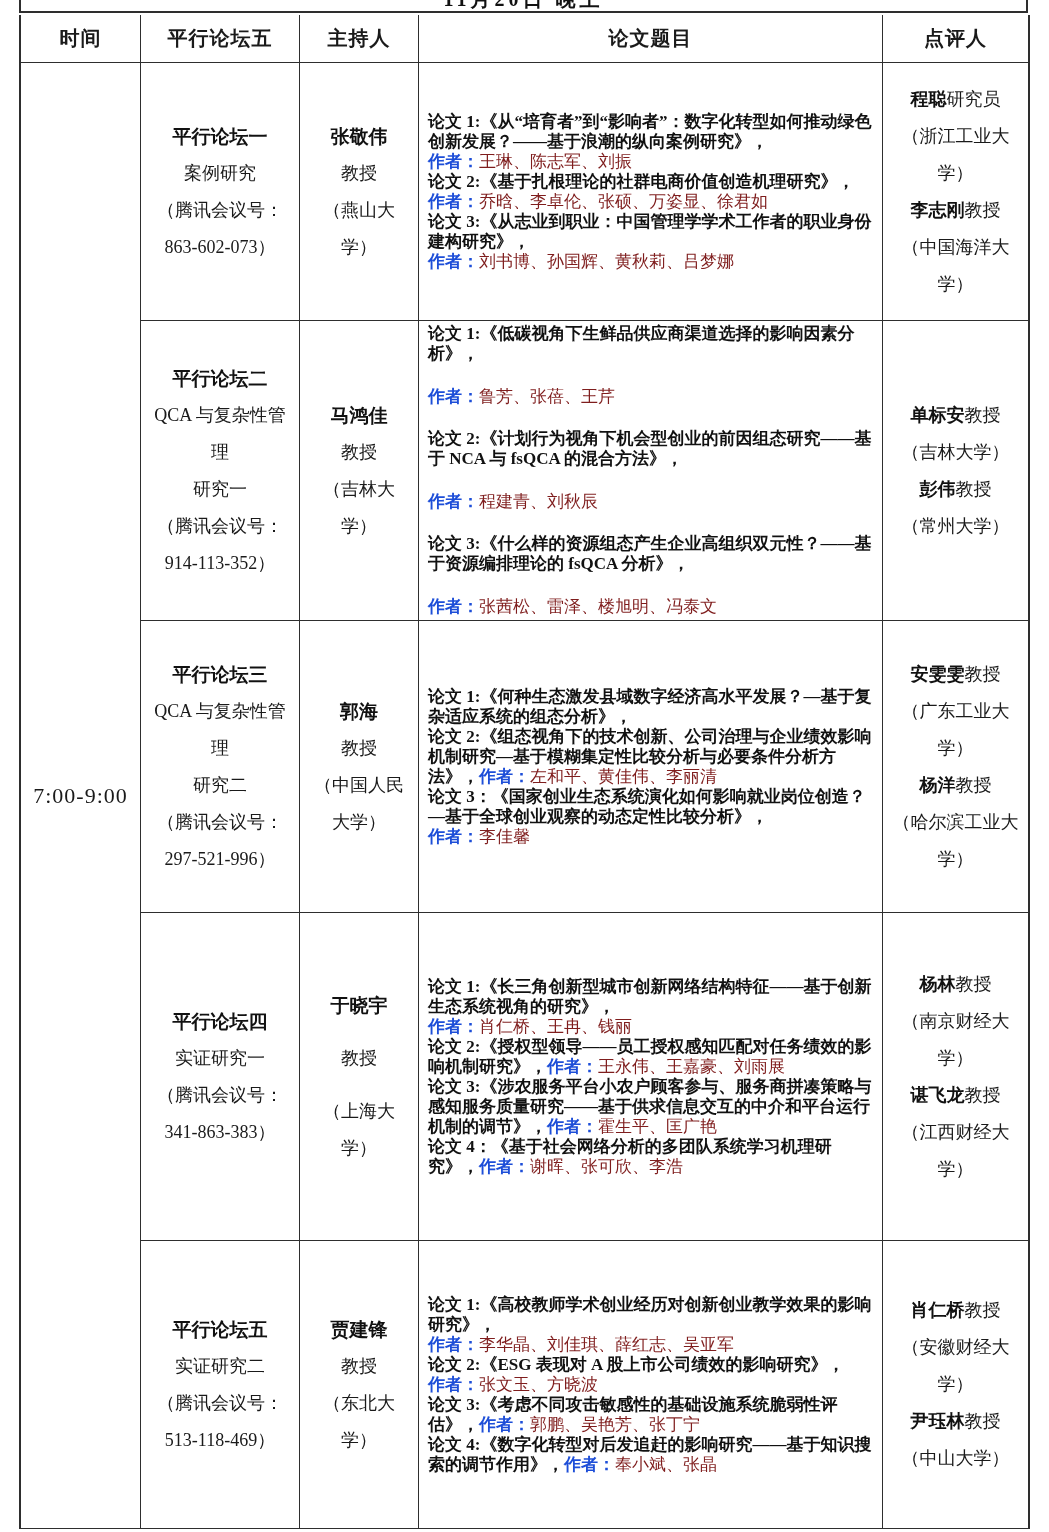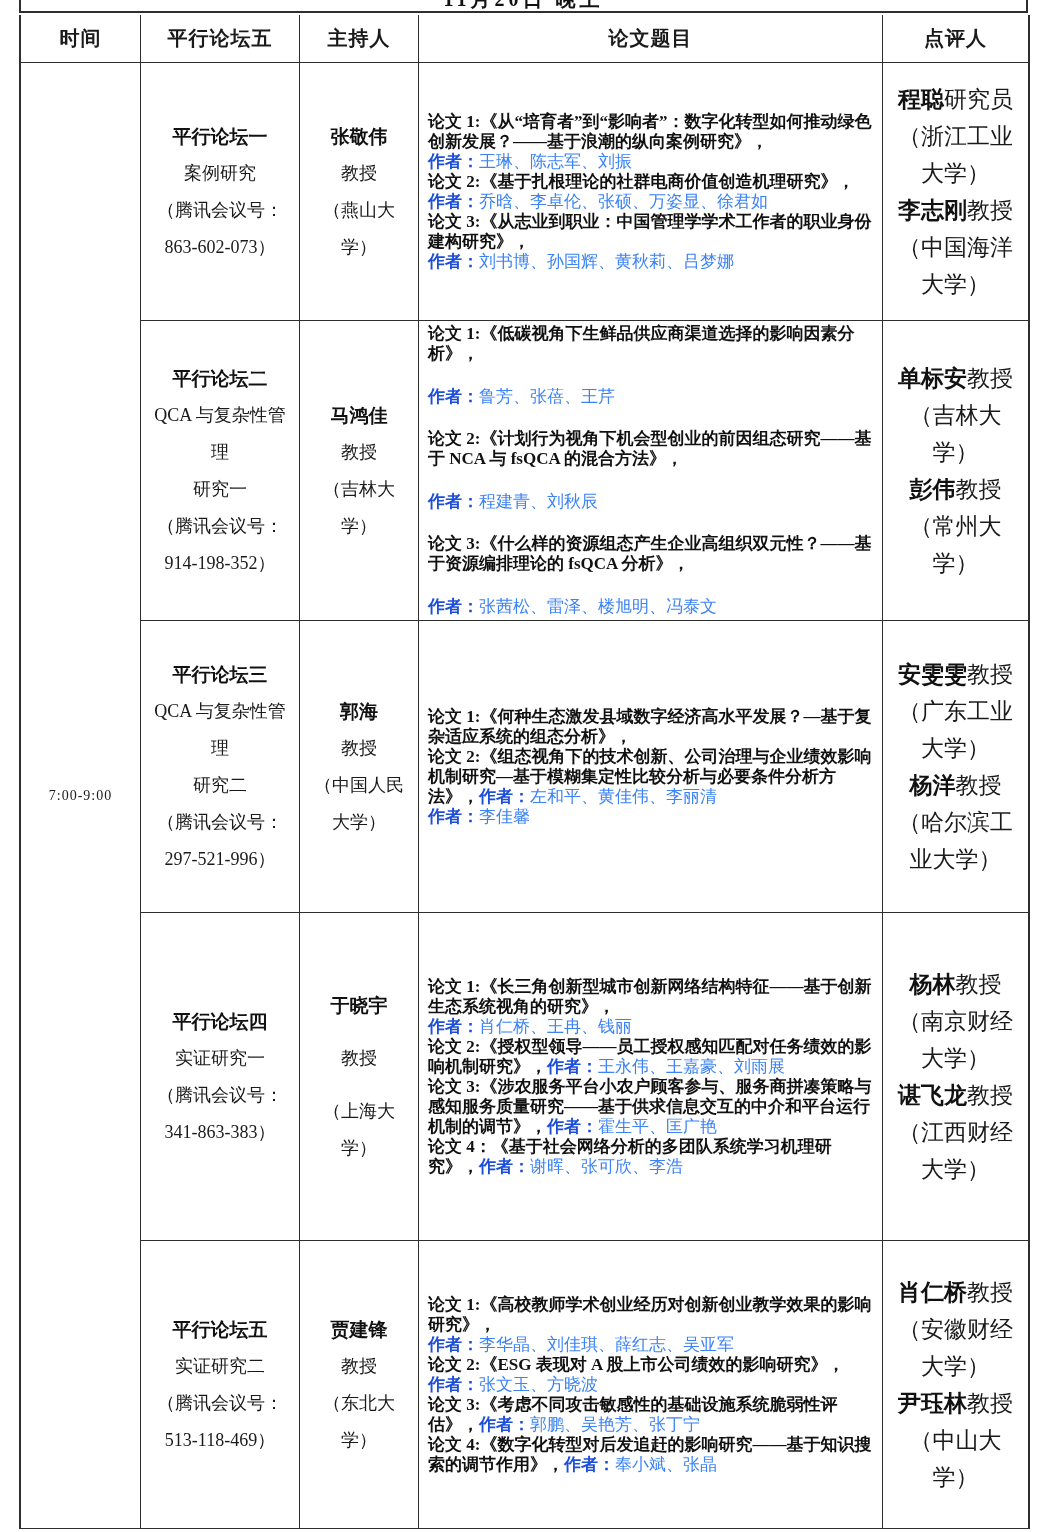--- a/index.html
+++ b/index.html
@@ -30,31 +30,31 @@
     border-right:1px solid #2e2e2e;border-bottom:1px solid #2e2e2e;
     box-sizing:border-box;overflow:hidden;
     display:flex;flex-direction:column;justify-content:center;align-items:center;
     text-align:center;padding:2px 8px;
   }
   .cell.last{border-right:2px solid #2e2e2e;}
   .hdr{font-weight:bold;font-size:20px;letter-spacing:1px;}
   .line{font-size:18px;line-height:37px;white-space:normal;}
   .line.name{font-size:19px;}
   .b{font-weight:bold;color:#111;}
-  .rev-line{font-size:23px;line-height:37px;}
-  .time-text{font-size:14px;letter-spacing:1px;}
+  .rev-line{font-size:18px;line-height:37px;}
+  .time-text{font-size:22px;letter-spacing:1px;}
   
   .papers{
     align-items:stretch;text-align:left;justify-content:center;
     padding:3px 6px 3px 9px;
   }
   .para{margin:0;font-size:17px;line-height:20px;}
   .para .t{font-weight:bold;color:#111;}
   .para .al{font-weight:bold;color:#1d4ed8;}
-  .para .names{color:#3b82f6;}
+  .para .names{color:#7f1d1d;}
 </style>
 </head>
 <body>
 
 <div class="page">
 
   <div class="banner">
     <div class="banner-text">11月20日 晚上</div>
   </div>
 
@@ -95,21 +95,21 @@
       <div class="rev-line">（浙江工业大学）</div>
       <div class="rev-line"><span class="b">李志刚</span><span>教授</span></div>
       <div class="rev-line">（中国海洋大学）</div>
     </div>
 
     <div class="cell" style="grid-column:2;grid-row:3;">
       <div class="line name b">平行论坛二</div>
       <div class="line">QCA 与复杂性管理</div>
       <div class="line optional">研究一</div>
       <div class="line">（腾讯会议号：</div>
-      <div class="line">914-198-352）</div>
+      <div class="line">914-113-352）</div>
     </div>
     <div class="cell" style="grid-column:3;grid-row:3;">
       <div class="line name b">马鸿佳</div>
       <div class="line">教授</div>
       <div class="line">（吉林大学）</div>
     </div>
     <div class="cell papers" style="grid-column:4;grid-row:3;justify-content:space-between;">
       <p class="para"><span class="t">论文 1:《低碳视角下生鲜品供应商渠道选择的影响因素分析》，</span></p>
       <p class="para"><span class="al">作者：</span><span class="names">鲁芳、张蓓、王芹</span></p>
       <p class="para"><span class="t">论文 2:《计划行为视角下机会型创业的前因组态研究——基于 NCA 与 fsQCA 的混合方法》，</span></p>
@@ -132,20 +132,21 @@
       <div class="line">297-521-996）</div>
     </div>
     <div class="cell" style="grid-column:3;grid-row:4;">
       <div class="line name b">郭海</div>
       <div class="line">教授</div>
       <div class="line">（中国人民大学）</div>
     </div>
     <div class="cell papers" style="grid-column:4;grid-row:4;">
       <p class="para"><span class="t">论文 1:《何种生态激发县域数字经济高水平发展？—基于复杂适应系统的组态分析》，</span></p>
       <p class="para"><span class="t">论文 2:《组态视角下的技术创新、公司治理与企业绩效影响机制研究—基于模糊集定性比较分析与必要条件分析方法》，</span><span class="al">作者：</span><span class="names">左和平、黄佳伟、李丽清</span></p>
+      <p class="para"><span class="t">论文 3：《国家创业生态系统演化如何影响就业岗位创造？—基于全球创业观察的动态定性比较分析》，</span></p>
       <p class="para"><span class="al">作者：</span><span class="names">李佳馨</span></p>
     </div>
     <div class="cell last" style="grid-column:5;grid-row:4;">
       <div class="rev-line"><span class="b">安雯雯</span><span>教授</span></div>
       <div class="rev-line">（广东工业大学）</div>
       <div class="rev-line"><span class="b">杨洋</span><span>教授</span></div>
       <div class="rev-line">（哈尔滨工业大学）</div>
     </div>
 
     <div class="cell" style="grid-column:2;grid-row:5;">

